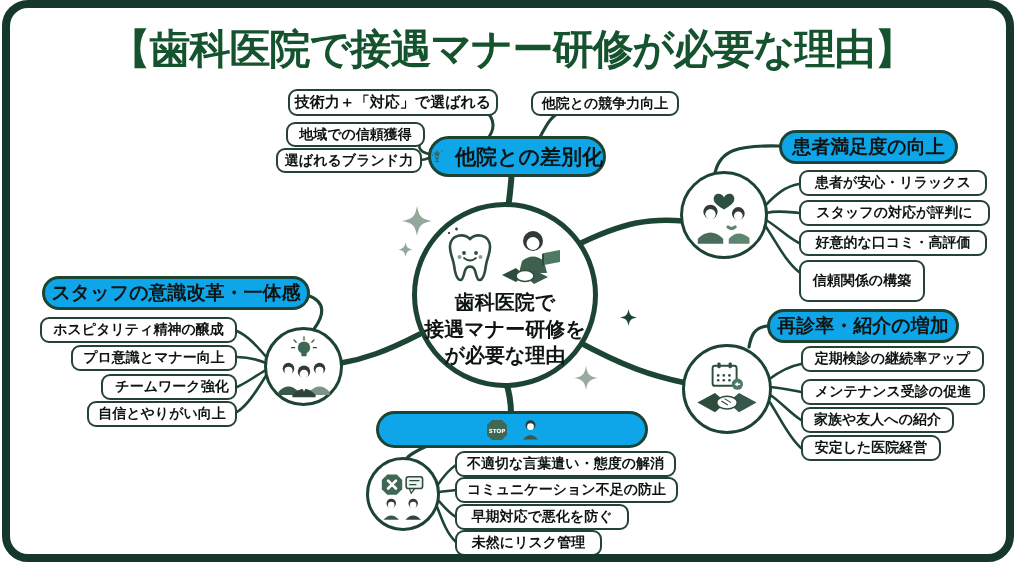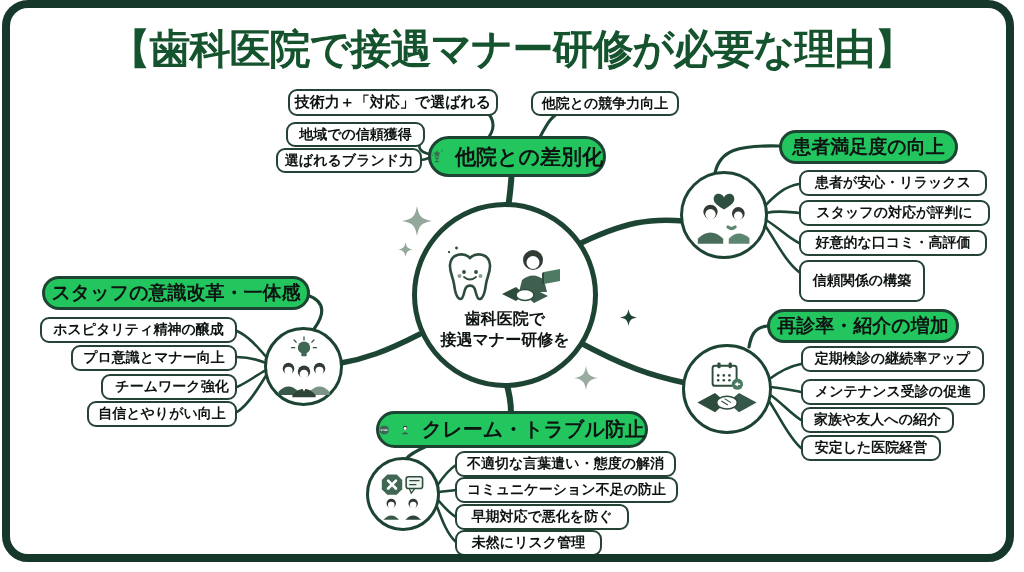--- a/index.html
+++ b/index.html
@@ -18,37 +18,37 @@
     white-space:nowrap;
   }
   #wires{position:absolute;left:0;top:0;z-index:1;}
   .leaf{
     position:absolute;background:#fff;border:2px solid #244334;border-radius:9px;
     display:flex;align-items:center;justify-content:center;
     font-size:14px;font-weight:bold;color:#0d1412;white-space:nowrap;
     box-sizing:border-box;z-index:2;
   }
   .node{
-    position:absolute;background:#22c55e;border:3px solid #1d4433;border-radius:19px;
+    position:absolute;background:#0ea5e9;border:3px solid #1d4433;border-radius:19px;
     display:flex;align-items:center;justify-content:center;gap:12px;
     font-size:19px;font-weight:800;color:#0d1412;white-space:nowrap;
     box-sizing:border-box;z-index:2;
   }
   .icon-circle{
     position:absolute;background:#fff;border:3.5px solid #1d4433;border-radius:50%;
     display:flex;align-items:center;justify-content:center;box-sizing:border-box;z-index:2;
   }
   .center-circle{
     position:absolute;left:412px;top:202px;width:186px;height:186px;
     background:#fff;border:5px solid #1d4433;border-radius:50%;
     box-sizing:border-box;z-index:2;display:flex;flex-direction:column;
     align-items:center;justify-content:center;padding-top:6px;
   }
   .center-text{
-    text-align:center;font-size:16px;font-weight:800;color:#0d1412;line-height:1.32;
+    text-align:center;font-size:20px;font-weight:800;color:#0d1412;line-height:1.32;
   }
   .sparkle{position:absolute;z-index:2;}
 </style>
 </head>
 <body>
 
 <svg id="wires" width="1024" height="572">
   <g fill="none" stroke="#1d4533" stroke-linecap="round">
 
     <path d="M512,170 C511,184 510,195 508,208" stroke-width="6"></path>
@@ -109,20 +109,21 @@
       <path d="M104 26 l16 -3 v12 l-16 3 z" fill="#4e7a63"></path>
       <path d="M104 26 l-2 1 v12 l2 -1 z" fill="#2e4c3c"></path>
       <polygon points="62,48 76,41 84,48 76,55" fill="#2e4c3c"></polygon>
       <polygon points="108,50 94,43 86,50 94,57" fill="#3a5b4b"></polygon>
       <ellipse cx="85" cy="49" rx="9" ry="5.5" fill="#ffffff" stroke="#2e4c3c" stroke-width="1.6"></ellipse>
     </g>
   </svg>
   <div class="center-text">
     <div>歯科医院で</div>
     <div>接遇マナー研修を</div>
+    <div>が必要な理由</div>
   </div>
 </div>
 
 <svg class="sparkle" style="left:402px;top:206px" width="30" height="30" viewBox="0 0 24 24">
   <path d="M12 0 C13.5 8.5 15.5 10.5 24 12 C15.5 13.5 13.5 15.5 12 24 C10.5 15.5 8.5 13.5 0 12 C8.5 10.5 10.5 8.5 12 0 Z" fill="#93a89b"></path>
 </svg>
 <svg class="sparkle" style="left:398px;top:242px" width="15" height="15" viewBox="0 0 24 24">
   <path d="M12 0 C13.5 8.5 15.5 10.5 24 12 C15.5 13.5 13.5 15.5 12 24 C10.5 15.5 8.5 13.5 0 12 C8.5 10.5 10.5 8.5 12 0 Z" fill="#93a89b"></path>
 </svg>
 <svg class="sparkle" style="left:620px;top:309px" width="17" height="17" viewBox="0 0 24 24">
@@ -218,21 +219,20 @@
 <div class="node" style="left:376px;top:411px;width:272px;height:37px;font-size:20px;">
   <svg width="24" height="24" viewBox="0 0 24 24">
     <polygon points="7,2 17,2 22,7 22,17 17,22 7,22 2,17 2,7" fill="#3f6753"></polygon>
     <text x="12" y="14.5" font-size="5.6" font-weight="bold" fill="#ffffff" text-anchor="middle">STOP</text>
   </svg>
   <svg width="19" height="22" viewBox="0 0 20 22">
     <circle cx="10" cy="6" r="5.2" fill="#313b34"></circle>
     <circle cx="10" cy="7.5" r="3.6" fill="#ffffff"></circle>
     <path d="M2 21 q8 -9 16 0 z" fill="#3a584a"></path>
   </svg>
-  <span>クレーム・トラブル防止</span>
 </div>
 <div class="icon-circle" style="left:366px;top:457px;width:74px;height:74px;">
   <svg width="58" height="58" viewBox="0 0 74 74">
     <polygon points="17,12 29,12 36,19 36,31 29,38 17,38 10,31 10,19" fill="#3f6753"></polygon>
     <path d="M18 20 l10 10 M28 20 l-10 10" stroke="#ffffff" stroke-width="3.4" stroke-linecap="round"></path>
     <rect x="41" y="15" width="21" height="15" rx="3" fill="#eef3ef" stroke="#2e4c3c" stroke-width="2"></rect>
     <path d="M45 20 h13 M45 25 h9" stroke="#2e4c3c" stroke-width="1.6"></path>
     <path d="M45 30 l2.5 6 l4.5 -6 z" fill="#eef3ef" stroke="#2e4c3c" stroke-width="1.6"></path>
     <circle cx="22" cy="49" r="6" fill="#313b34"></circle>
     <circle cx="22" cy="51" r="4.2" fill="#ffffff"></circle>

